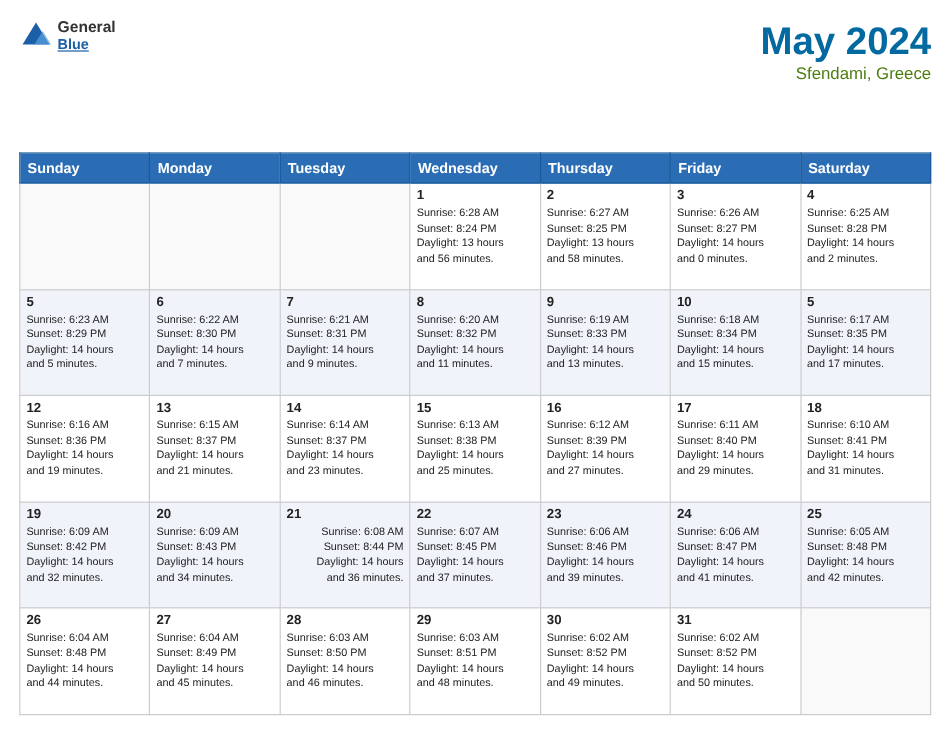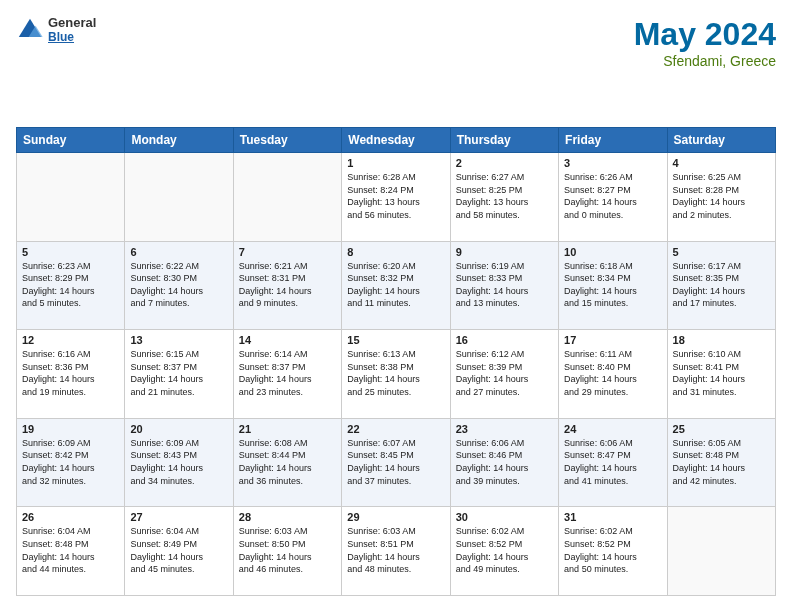--- a/index.html
+++ b/index.html
@@ -276,21 +276,21 @@
           </td>
           <td>
             <span class="day-number">20</span>
             <div class="day-info" style="white-space: pre-line;">Sunrise: 6:09 AM
 Sunset: 8:43 PM
 Daylight: 14 hours
 and 34 minutes.</div>
           </td>
           <td>
             <span class="day-number">21</span>
-            <div class="day-info" style="white-space: pre-line;">Sunrise: 6:08 AM
+            <div class="day-info" style="white-space: pre-line; text-align: right;">Sunrise: 6:08 AM
 Sunset: 8:44 PM
 Daylight: 14 hours
 and 36 minutes.</div>
           </td>
           <td>
             <span class="day-number">22</span>
             <div class="day-info" style="white-space: pre-line;">Sunrise: 6:07 AM
 Sunset: 8:45 PM
 Daylight: 14 hours
 and 37 minutes.</div>

